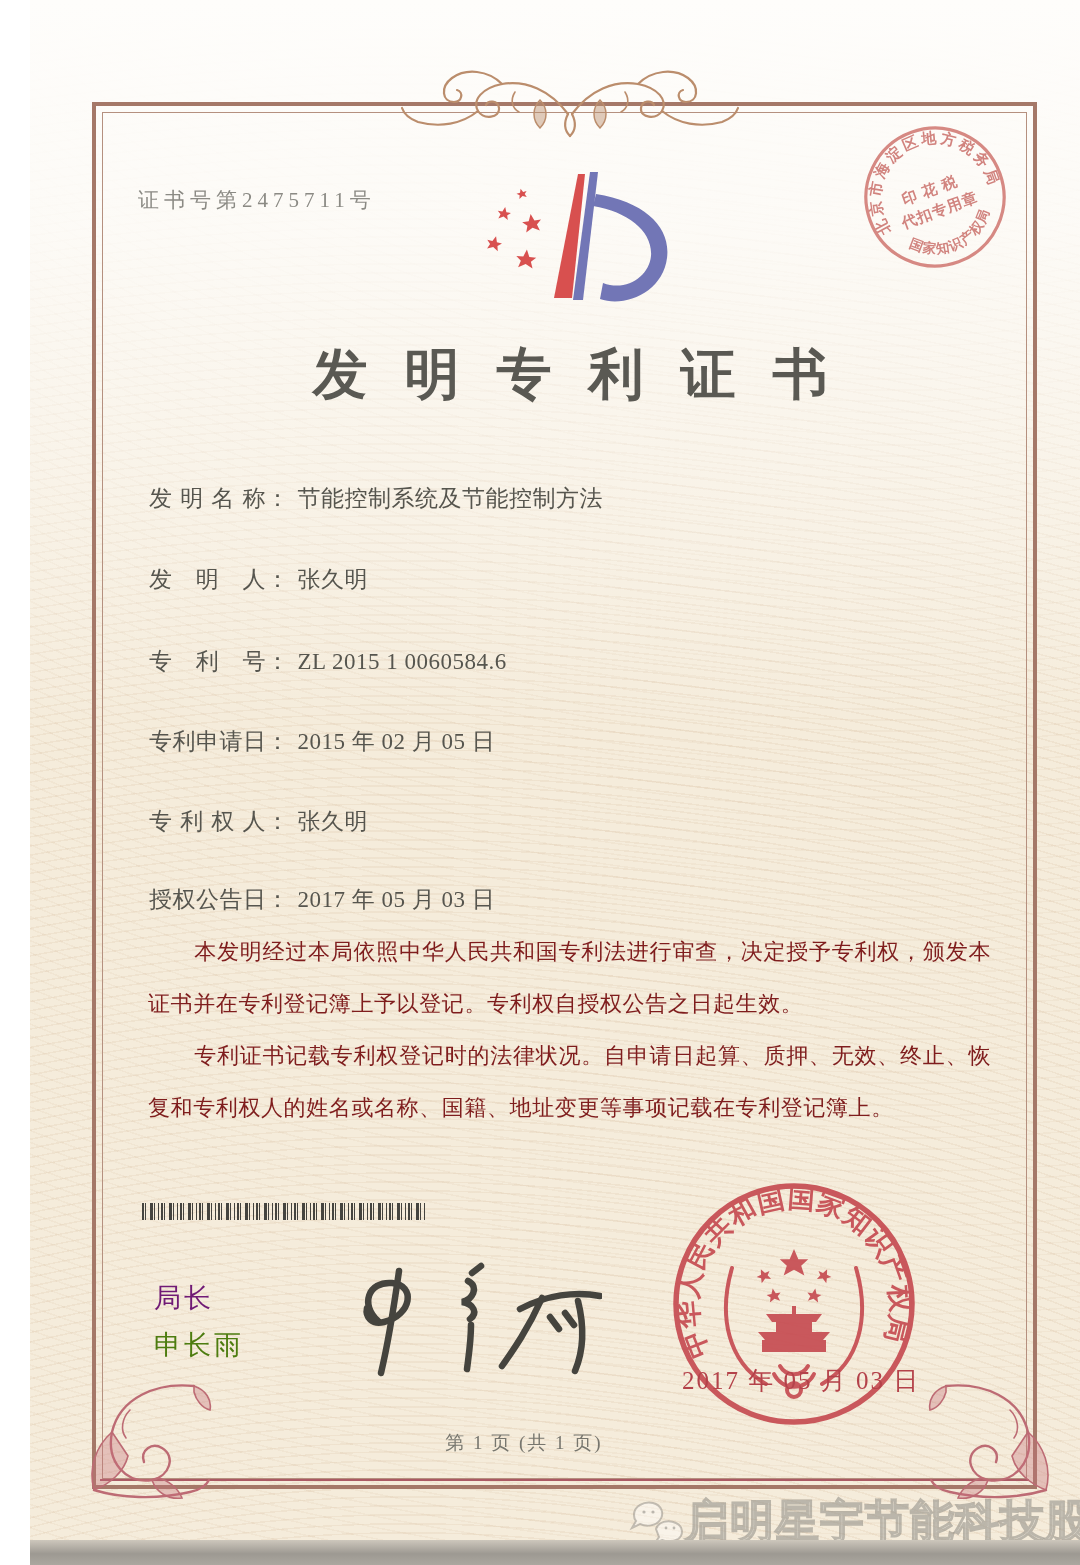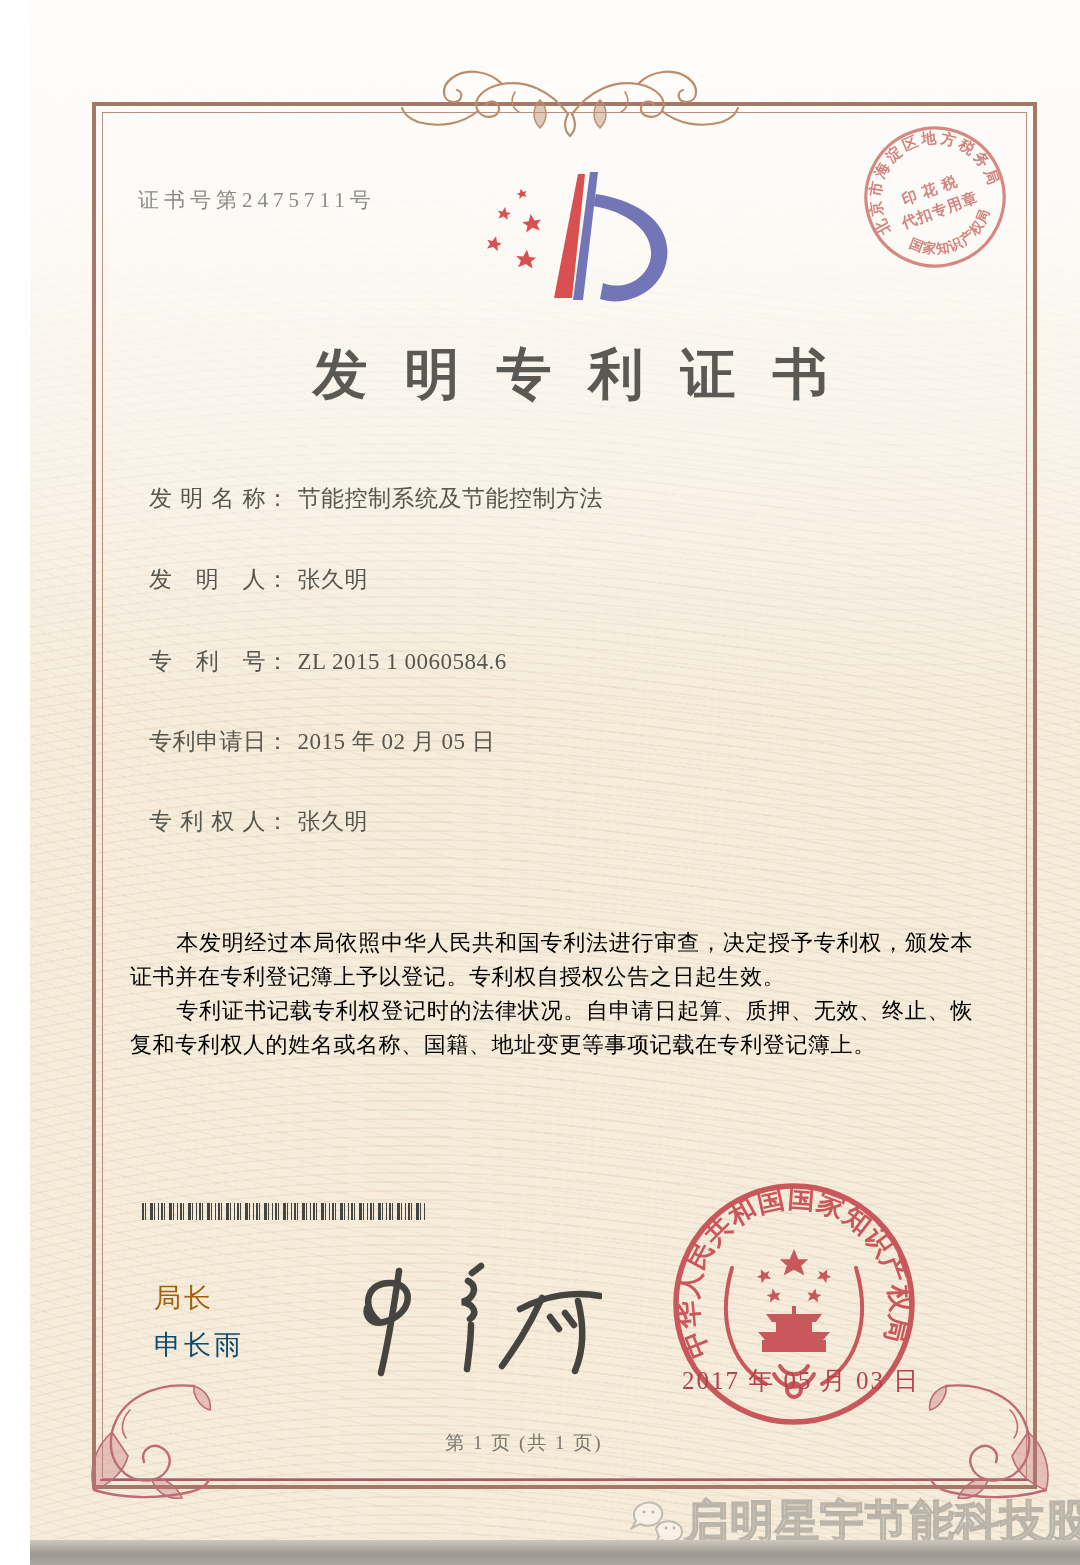--- a/index.html
+++ b/index.html
@@ -28,34 +28,34 @@
   .bottom-line{position:absolute; left:70px; top:1479px; width:929px; height:2px; background:#ab5a64;}
 
   .cert-no{position:absolute; left:108px; top:186px; font-size:21px; letter-spacing:5px; color:#8b8a84;}
   .title{position:absolute; left:0; top:338px; width:100%; text-align:center;
     font-size:55px; font-weight:600; color:#5a5953; letter-spacing:37px; padding-left:37px; box-sizing:border-box;}
 
   .field{position:absolute; left:119px; font-size:23px; color:#56554e; letter-spacing:0.5px; white-space:nowrap;}
   .flabel{display:inline-block; width:117px; text-align:justify; text-align-last:justify; vertical-align:top;}
   .fcolon{display:inline-block; margin-right:8px;}
 
-  .paras{position:absolute; left:100px; top:926px; width:843px; font-size:22px; color:#000000;
-    line-height:34px; text-align:justify; letter-spacing:0.6px;}
+  .paras{position:absolute; left:118px; top:926px; width:843px; font-size:22px; color:#7f1d1d;
+    line-height:52px; text-align:justify; letter-spacing:0.6px;}
   .paras p{margin:0; text-indent:2.1em;}
 
   .barcode{position:absolute; left:112px; top:1203px; width:283px; height:17px;
     background:repeating-linear-gradient(90deg,
       #45443f 0 2px, rgba(0,0,0,0) 2px 3px,
       #45443f 3px 4px, rgba(0,0,0,0) 4px 8px,
       #45443f 8px 11px, rgba(0,0,0,0) 11px 12px,
       #45443f 12px 13px, rgba(0,0,0,0) 13px 16px,
       #45443f 16px 17px, rgba(0,0,0,0) 17px 19px);}
 
-  .officer-title{position:absolute; left:124px; top:1280px; font-size:27px; color:#a16207; letter-spacing:3px;}
-  .officer-name{position:absolute; left:124px; top:1327px; font-size:27px; color:#0c4a6e; letter-spacing:3px;}
+  .officer-title{position:absolute; left:124px; top:1280px; font-size:27px; color:#701a75; letter-spacing:3px;}
+  .officer-name{position:absolute; left:124px; top:1327px; font-size:27px; color:#4d7c0f; letter-spacing:3px;}
   .signature{position:absolute; left:292px; top:1245px;}
 
   .seal{position:absolute; left:636px; top:1176px; opacity:0.9;}
   .seal-date{position:absolute; left:652px; top:1364px; font-size:25px; color:#b4424a; letter-spacing:2px; white-space:nowrap;}
   .tax-stamp{position:absolute; left:830px; top:122px; transform:rotate(-20deg); opacity:0.95;}
 
   .footer{position:absolute; left:0; top:1430px; width:988px; text-align:center;
     font-size:19px; color:#77766e; letter-spacing:2px;}
 
   .watermark{position:absolute; left:655px; top:1492px; font-size:44px; font-weight:700;
@@ -158,20 +158,23 @@
     <span class="flabel">发明名称</span><span class="fcolon">：</span><span class="fvalue">节能控制系统及节能控制方法</span>
   </div>
   <div class="field" style="top:646px">
     <span class="flabel">专利号</span><span class="fcolon">：</span><span class="fvalue">ZL 2015 1 0060584.6</span>
   </div>
   <div class="field" style="top:726px">
     <span class="flabel">专利申请日</span><span class="fcolon">：</span><span class="fvalue">2015 年 02 月 05 日</span>
   </div>
   <div class="field" style="top:806px">
     <span class="flabel">专利权人</span><span class="fcolon">：</span><span class="fvalue">张久明</span>
+  </div>
+  <div class="field" style="top:884px">
+    <span class="flabel">授权公告日</span><span class="fcolon">：</span><span class="fvalue">2017 年 05 月 03 日</span>
   </div>
 
   <div class="paras">
     <p>本发明经过本局依照中华人民共和国专利法进行审查，决定授予专利权，颁发本证书并在专利登记簿上予以登记。专利权自授权公告之日起生效。</p>
     <p>专利证书记载专利权登记时的法律状况。自申请日起算、质押、无效、终止、恢复和专利权人的姓名或名称、国籍、地址变更等事项记载在专利登记簿上。</p>
   </div>
 
   <div class="barcode"></div>
 
   <div class="officer-title">局长</div>

